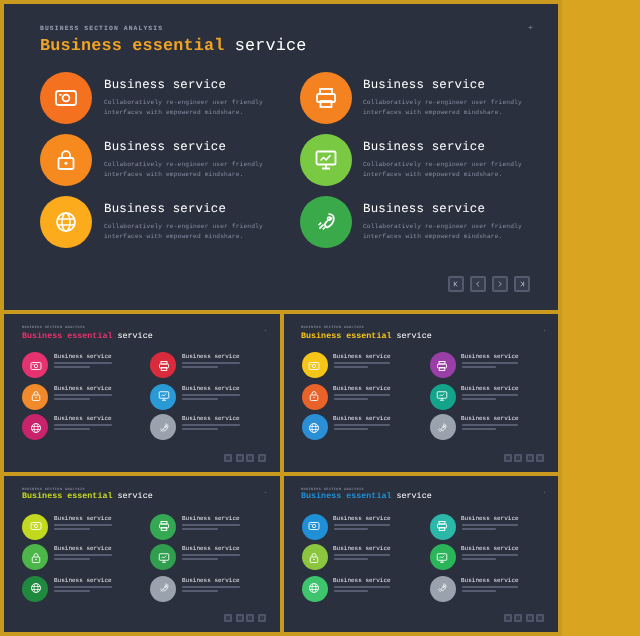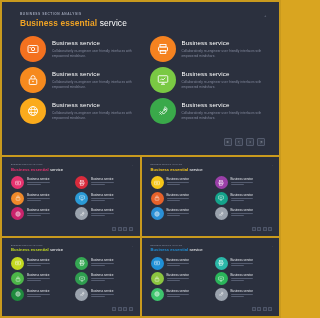--- a/index.html
+++ b/index.html
@@ -2,21 +2,21 @@
 <html><head>
 <meta charset="utf-8">
 <style>
   * { margin:0; padding:0; box-sizing:border-box; }
   html,body { width:281px; height:318px; overflow:hidden; }
   body {
     background:#d9a520;
     font-family:"Liberation Sans", sans-serif;
     -webkit-font-smoothing:antialiased;
   }
-  .page { width:281px; height:318px; position:relative; background:#c99a1e; }
+  .page { width:281px; height:318px; position:relative; background:#c99a1e;font-family:Liberation Mono, monospace; }
 
   
   .hero {
     position:absolute; left:2px; top:2px; width:277px; height:153px;
     background:#2b303e; overflow:hidden;
   }
   .hero-eyebrow {
     position:absolute; left:18px; top:10px;
     font-size:3.2px; letter-spacing:.55px; font-weight:700;
     color:#9aa1b4; white-space:nowrap; text-transform:uppercase;

